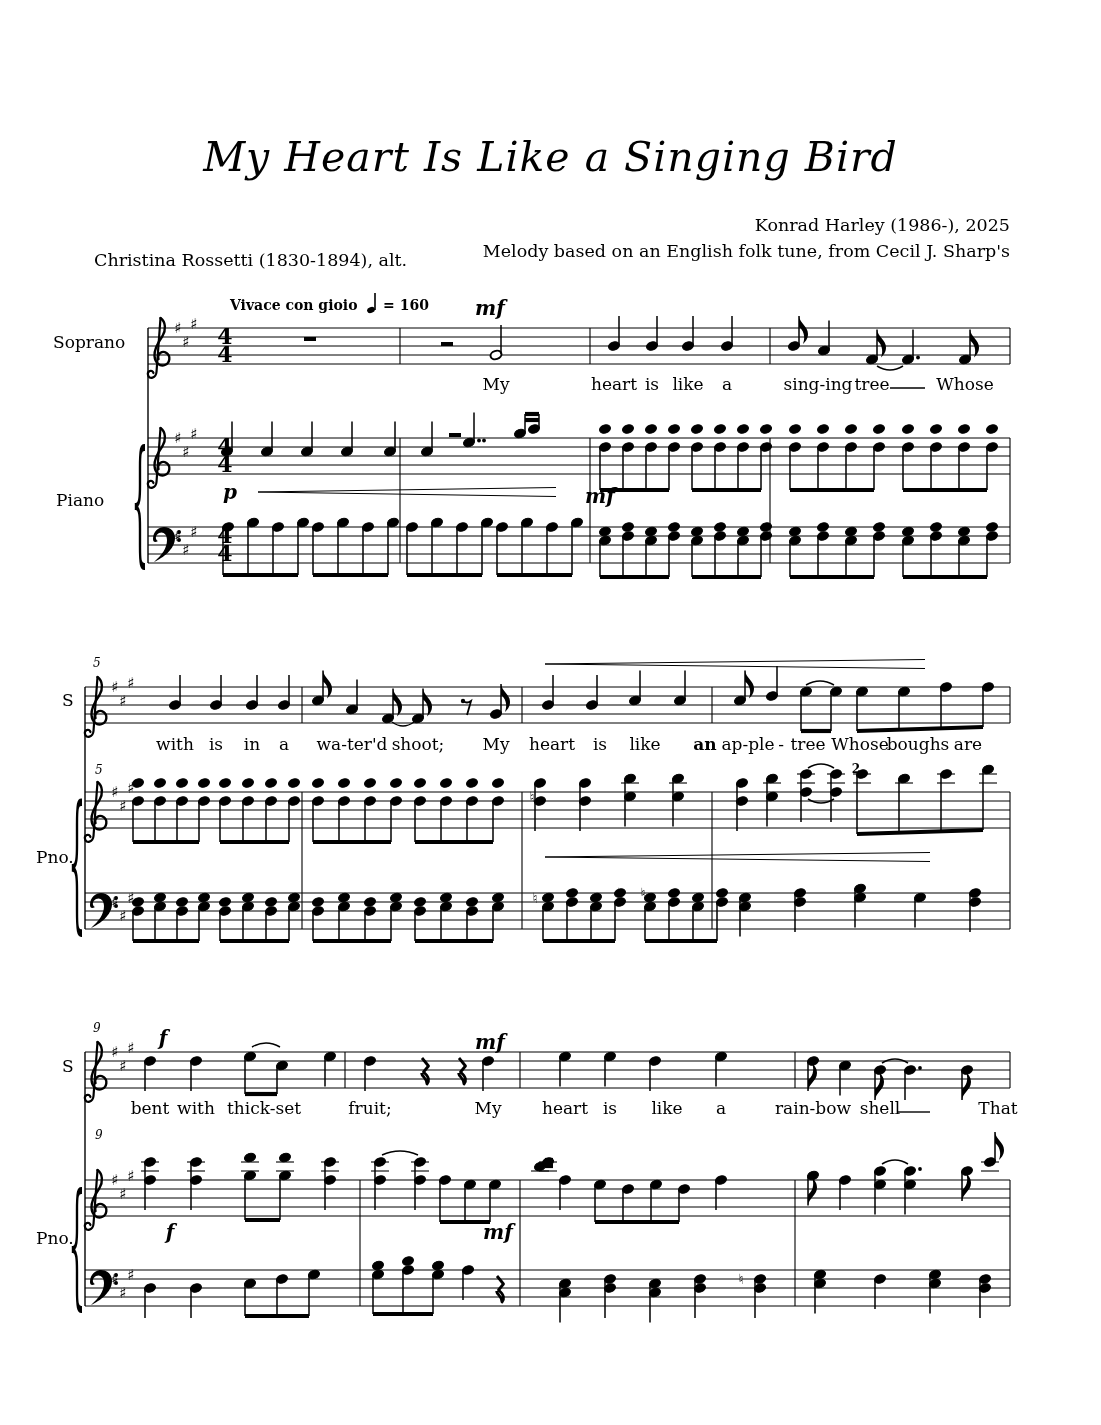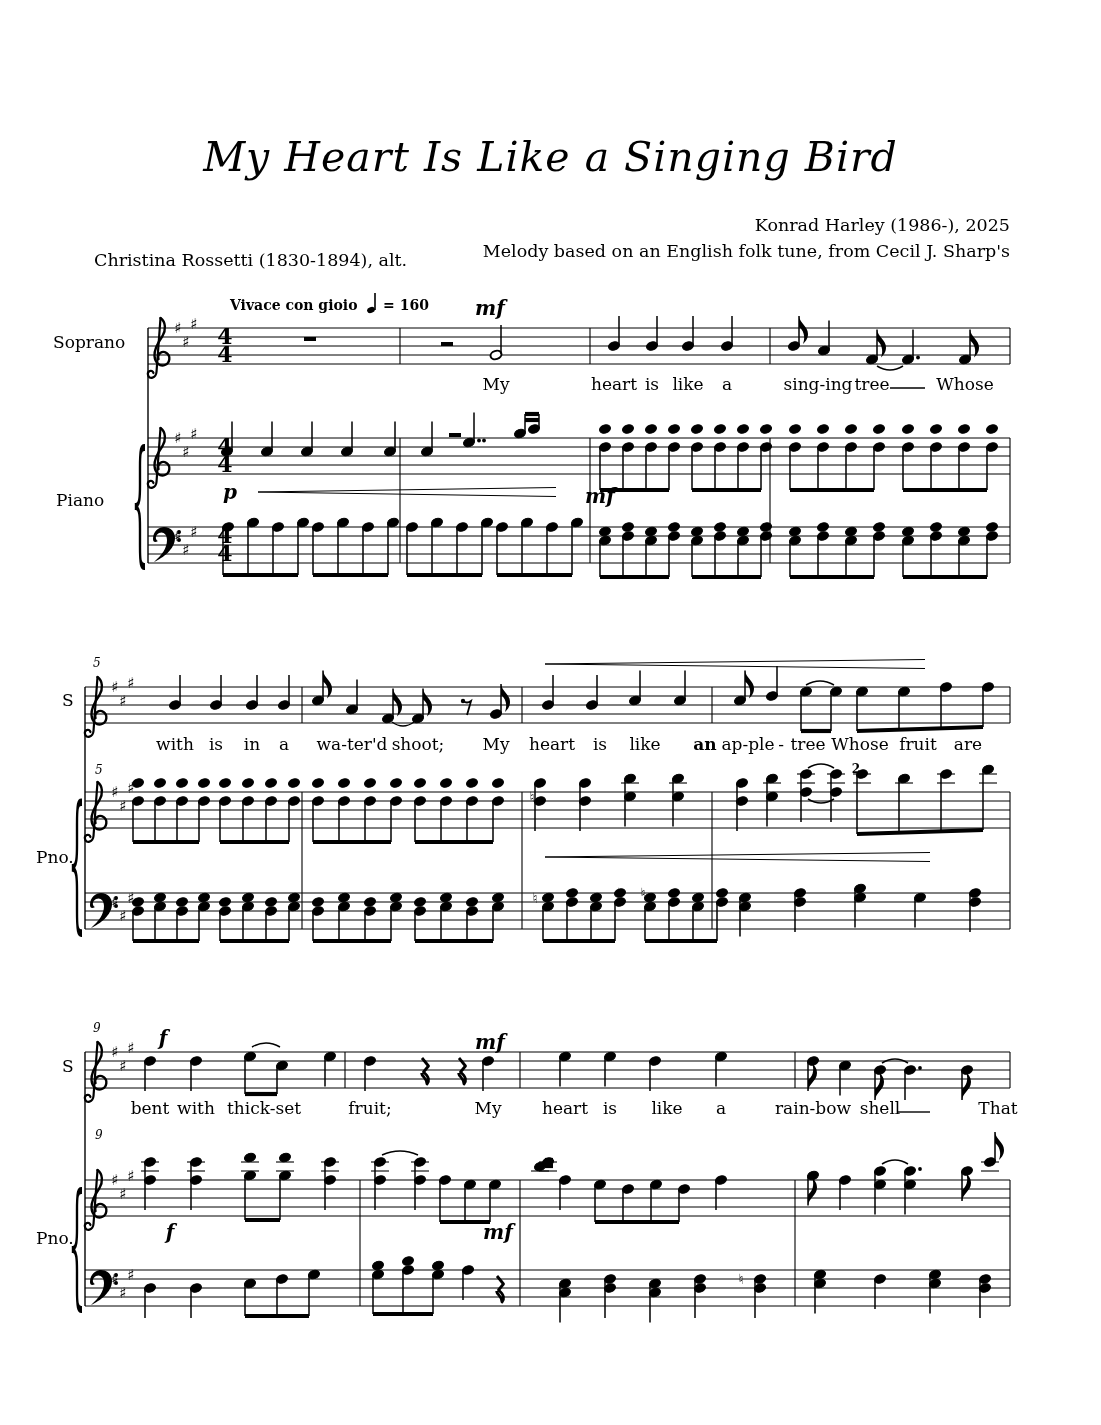--- a/index.html
+++ b/index.html
@@ -955,21 +955,21 @@
       <div class="lyric" style="left: 418px; top: 734px;">shoot;</div>
       <div class="lyric" style="left: 496px; top: 734px;">My</div>
       <div class="lyric" style="left: 552px; top: 734px;">heart</div>
       <div class="lyric" style="left: 600px; top: 734px;">is</div>
       <div class="lyric" style="left: 645px; top: 734px;">like</div>
       <div class="lyric" style="left: 705px; top: 734px; font-weight: bold;">an</div>
       <div class="lyric" style="left: 748px; top: 734px;">ap-ple</div>
       <div class="lyric" style="left: 781px; top: 734px;">-</div>
       <div class="lyric" style="left: 808px; top: 734px;">tree</div>
       <div class="lyric" style="left: 860px; top: 734px;">Whose</div>
-      <div class="lyric" style="left: 918px; top: 734px;">fruit</div>
+      <div class="lyric" style="left: 918px; top: 734px;">boughs</div>
       <div class="lyric" style="left: 968px; top: 734px;">are</div>
       <div class="lyric" style="left: 150px; top: 1098px;">bent</div>
       <div class="lyric" style="left: 196px; top: 1098px;">with</div>
       <div class="lyric" style="left: 264px; top: 1098px;">thick-set</div>
       <div class="lyric" style="left: 370px; top: 1098px;">fruit;</div>
       <div class="lyric" style="left: 488px; top: 1098px;">My</div>
       <div class="lyric" style="left: 565px; top: 1098px;">heart</div>
       <div class="lyric" style="left: 610px; top: 1098px;">is</div>
       <div class="lyric" style="left: 667px; top: 1098px;">like</div>
       <div class="lyric" style="left: 721px; top: 1098px;">a</div>

